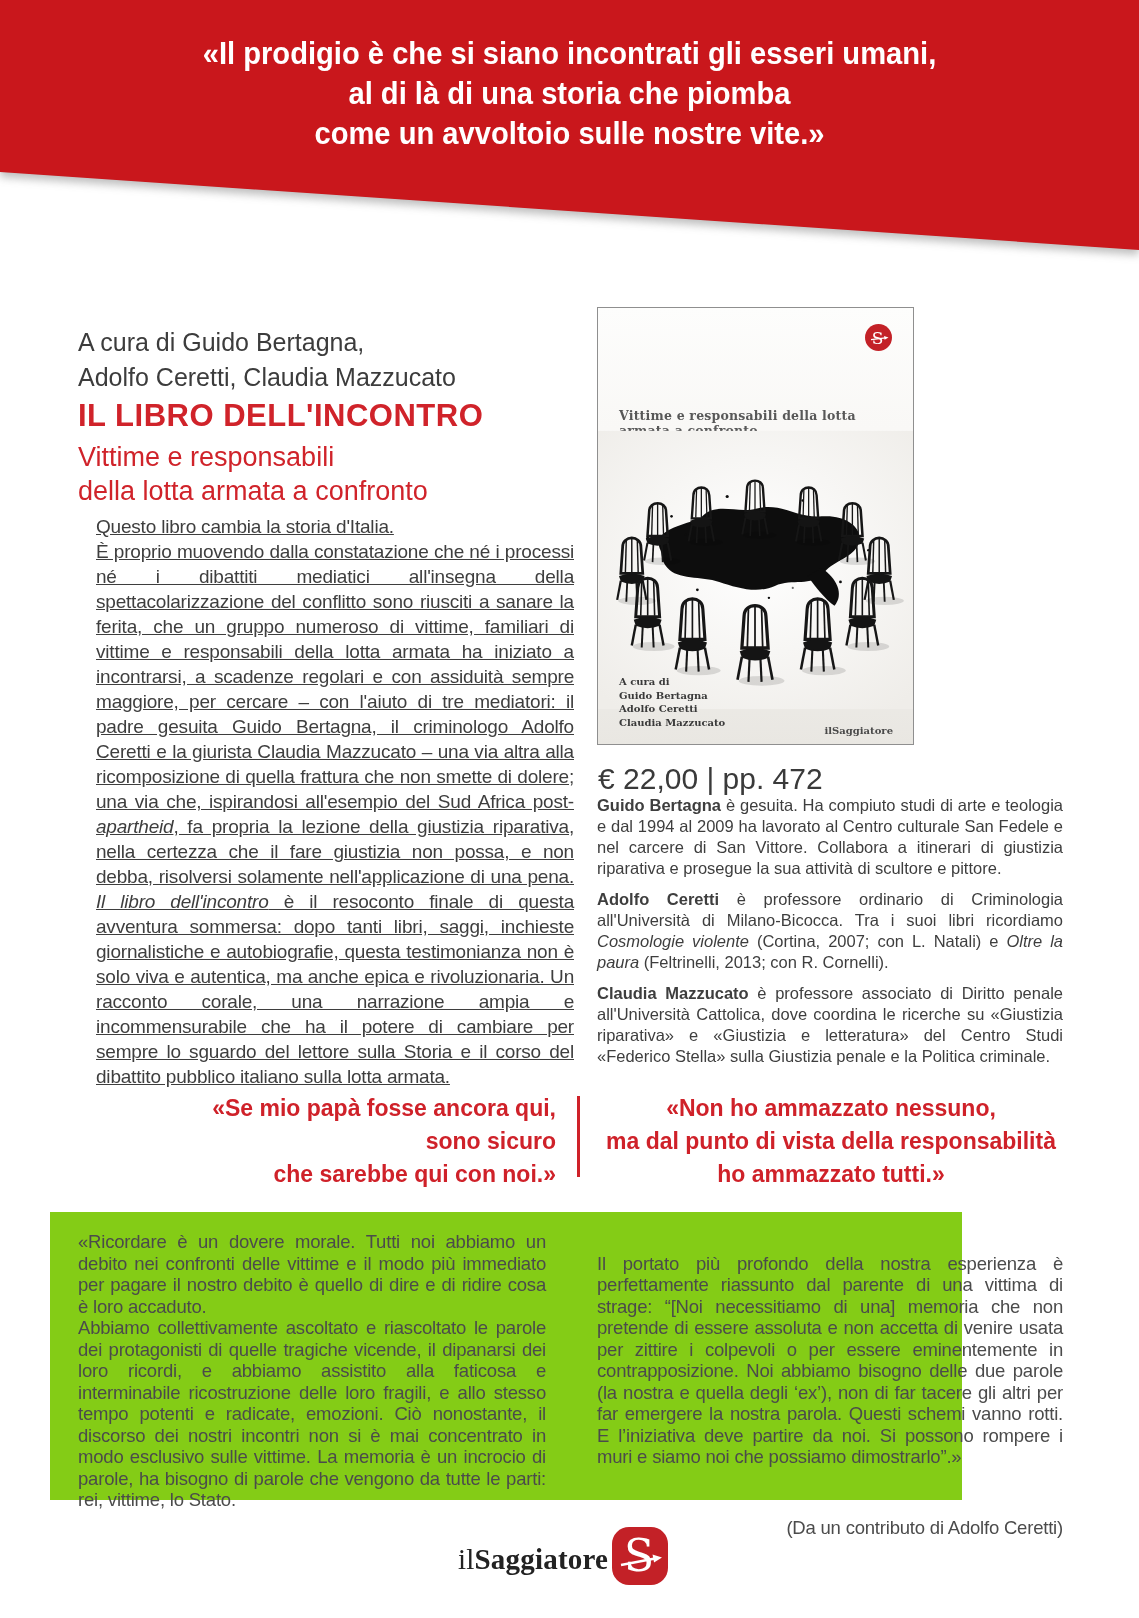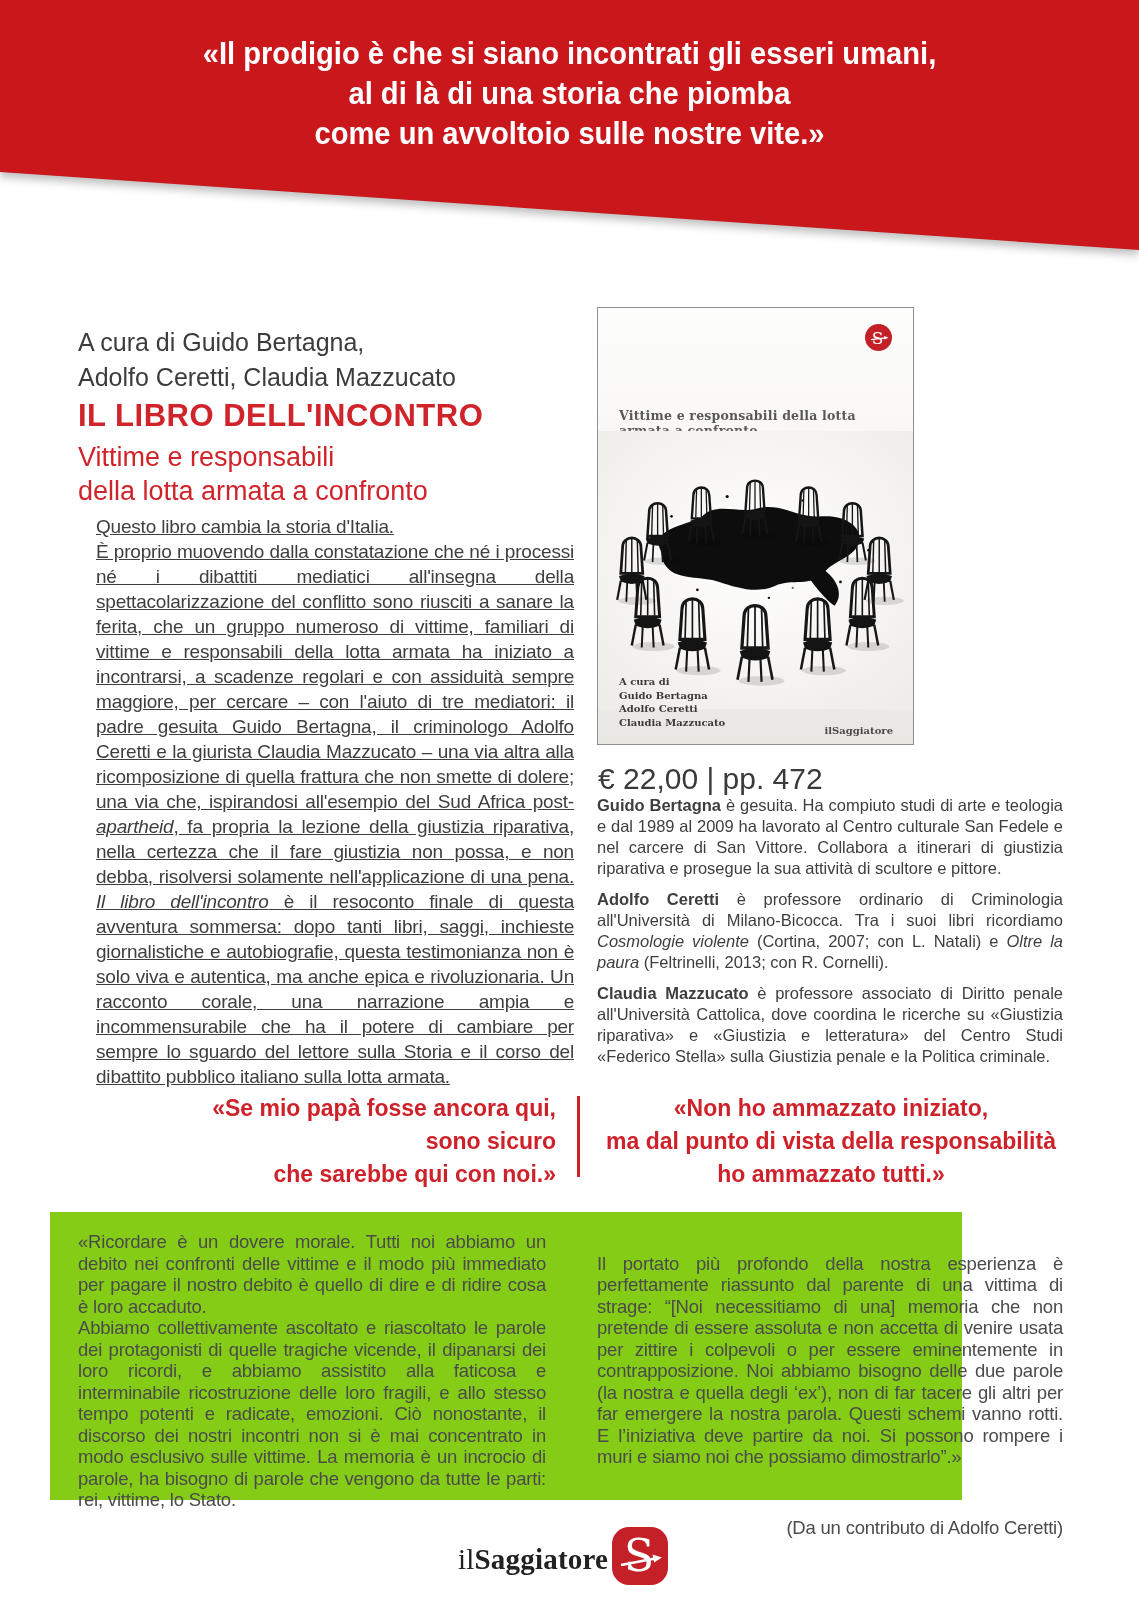--- a/index.html
+++ b/index.html
@@ -85,21 +85,21 @@
   <h1 class="book-title">IL LIBRO DELL'INCONTRO</h1>
   <div class="book-subtitle">Vittime e responsabili
 della lotta armata a confronto</div>
   <div class="description"><span>Questo libro cambia la storia d'Italia.
 È proprio muovendo dalla constatazione che né i processi né i dibattiti mediatici all'insegna della spettacolarizzazione del conflitto sono riusciti a sanare la ferita, che un gruppo numeroso di vittime, familiari di vittime e responsabili della lotta armata ha iniziato a incontrarsi, a scadenze regolari e con assiduità sempre maggiore, per cercare – con l'aiuto di tre mediatori: il padre gesuita Guido Bertagna, il criminologo Adolfo Ceretti e la giurista Claudia Mazzucato – una via altra alla ricomposizione di quella frattura che non smette di dolere; una via che, ispirandosi all'esempio del Sud Africa post-</span><span style="font-style: italic;">apartheid</span><span>, fa propria la lezione della giustizia riparativa, nella certezza che il fare giustizia non possa, e non debba, risolversi solamente nell'applicazione di una pena. </span><span style="font-style: italic;">Il libro dell'incontro</span><span> è il resoconto finale di questa avventura sommersa: dopo tanti libri, saggi, inchieste giornalistiche e autobiografie, questa testimonianza non è solo viva e autentica, ma anche epica e rivoluzionaria. Un racconto corale, una narrazione ampia e incommensurabile che ha il potere di cambiare per sempre lo sguardo del lettore sulla Storia e il corso del dibattito pubblico italiano sulla lotta armata.</span></div>
 
   <div class="quote quote-left">«Se mio papà fosse ancora qui,
 sono sicuro
 che sarebbe qui con noi.»</div>
   <div class="quote-divider"></div>
-  <div class="quote quote-right">«Non ho ammazzato iniziato,
+  <div class="quote quote-right">«Non ho ammazzato nessuno,
 ma dal punto di vista della responsabilità
 ho ammazzato tutti.»</div>
 
   <div class="cover">
     <svg class="cover-logo" viewBox="0 0 27 27">
       <circle cx="13.5" cy="13.5" r="13.5" fill="#c32127"></circle>
       <text x="12.5" y="19.5" text-anchor="middle" font-family="DejaVu Serif, serif" font-size="17" fill="#ffffff">S</text>
       <path d="M6,15.6 L20.5,13.8" stroke="#ffffff" stroke-width="1.3" fill="none"></path>
       <polygon points="23.5,13.4 19,11.9 19.6,15.8" fill="#ffffff"></polygon>
     </svg>
@@ -159,21 +159,21 @@
     <div class="cover-curators">A cura di
 Guido Bertagna
 Adolfo Ceretti
 Claudia Mazzucato</div>
     <div class="cover-publisher">ilSaggiatore</div>
   </div>
 
   <div class="price">€ 22,00 | pp. 472</div>
 
   <div class="bios">
-    <p><span style="font-weight: bold;">Guido Bertagna</span><span> è gesuita. Ha compiuto studi di arte e teologia e dal 1989 al 2009 ha lavorato al Centro culturale San Fedele e nel carcere di San Vittore. Collabora a itinerari di giustizia riparativa e prosegue la sua attività di scultore e pittore.</span></p>
+    <p><span style="font-weight: bold;">Guido Bertagna</span><span> è gesuita. Ha compiuto studi di arte e teologia e dal 1994 al 2009 ha lavorato al Centro culturale San Fedele e nel carcere di San Vittore. Collabora a itinerari di giustizia riparativa e prosegue la sua attività di scultore e pittore.</span></p>
     <p><span style="font-weight: bold;">Adolfo Ceretti</span><span> è professore ordinario di Criminologia all'Università di Milano-Bicocca. Tra i suoi libri ricordiamo </span><span style="font-style: italic;">Cosmologie violente</span><span> (Cortina, 2007; con L. Natali) e </span><span style="font-style: italic;">Oltre la paura</span><span> (Feltrinelli, 2013; con R. Cornelli).</span></p>
     <p><span style="font-weight: bold;">Claudia Mazzucato</span><span> è professore associato di Diritto penale all'Università Cattolica, dove coordina le ricerche su «Giustizia riparativa» e «Giustizia e letteratura» del Centro Studi «Federico Stella» sulla Giustizia penale e la Politica criminale.</span></p>
   </div>
 
   <div class="panel">
     <div class="panel-col panel-left">«Ricordare è un dovere morale. Tutti noi abbiamo un debito nei confronti delle vittime e il modo più immediato per pagare il nostro debito è quello di dire e di ridire cosa è loro accaduto.
 Abbiamo collettivamente ascoltato e riascoltato le parole dei protagonisti di quelle tragiche vicende, il dipanarsi dei loro ricordi, e abbiamo assistito alla faticosa e interminabile ricostruzione delle loro fragili, e allo stesso tempo potenti e radicate, emozioni. Ciò nonostante, il discorso dei nostri incontri non si è mai concentrato in modo esclusivo sulle vittime. La memoria è un incrocio di parole, ha bisogno di parole che vengono da tutte le parti: rei, vittime, lo Stato.</div>
     <div class="panel-col panel-right">
       <div>Il portato più profondo della nostra esperienza è perfettamente riassunto dal parente di una vittima di strage: “[Noi necessitiamo di una] memoria che non pretende di essere assoluta e non accetta di venire usata per zittire i colpevoli o per essere eminentemente in contrapposizione. Noi abbiamo bisogno delle due parole (la nostra e quella degli ‘ex’), non di far tacere gli altri per far emergere la nostra parola. Questi schemi vanno rotti. E l’iniziativa deve partire da noi. Si possono rompere i muri e siamo noi che possiamo dimostrarlo”.»</div>
       <div class="panel-attribution">(Da un contributo di Adolfo Ceretti)</div>

